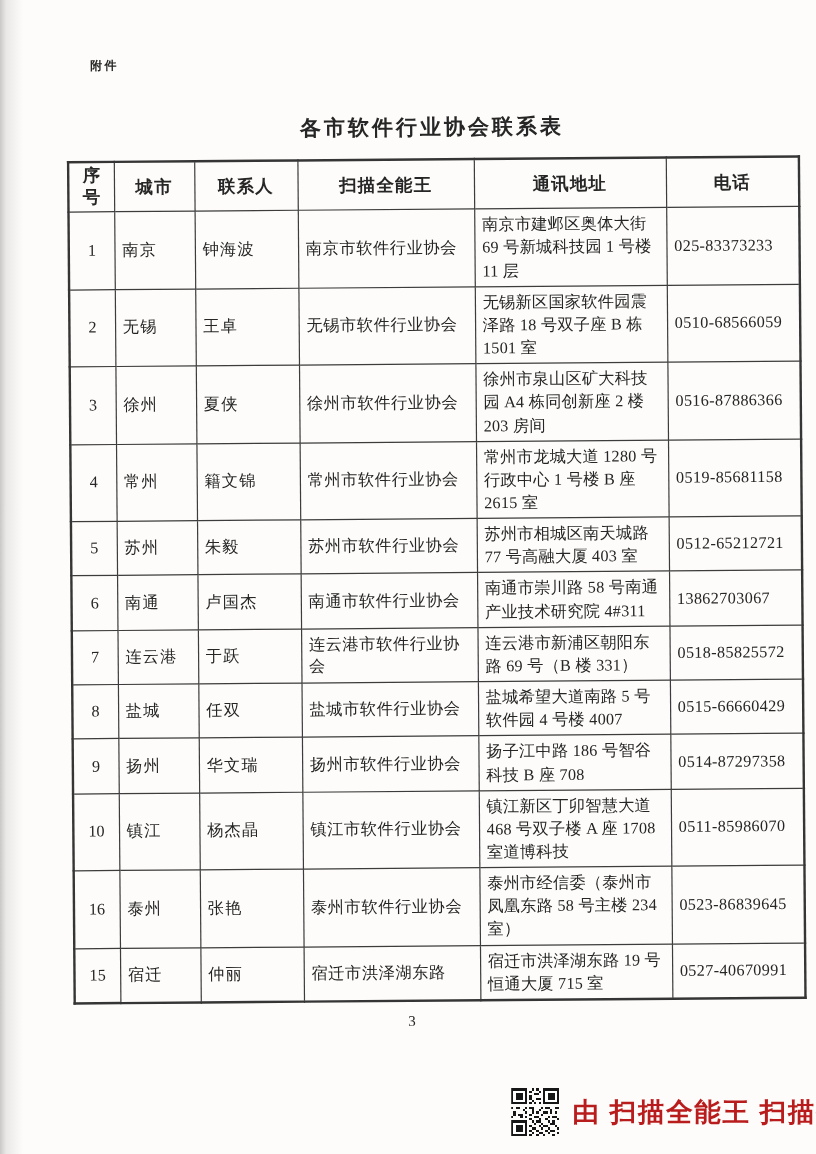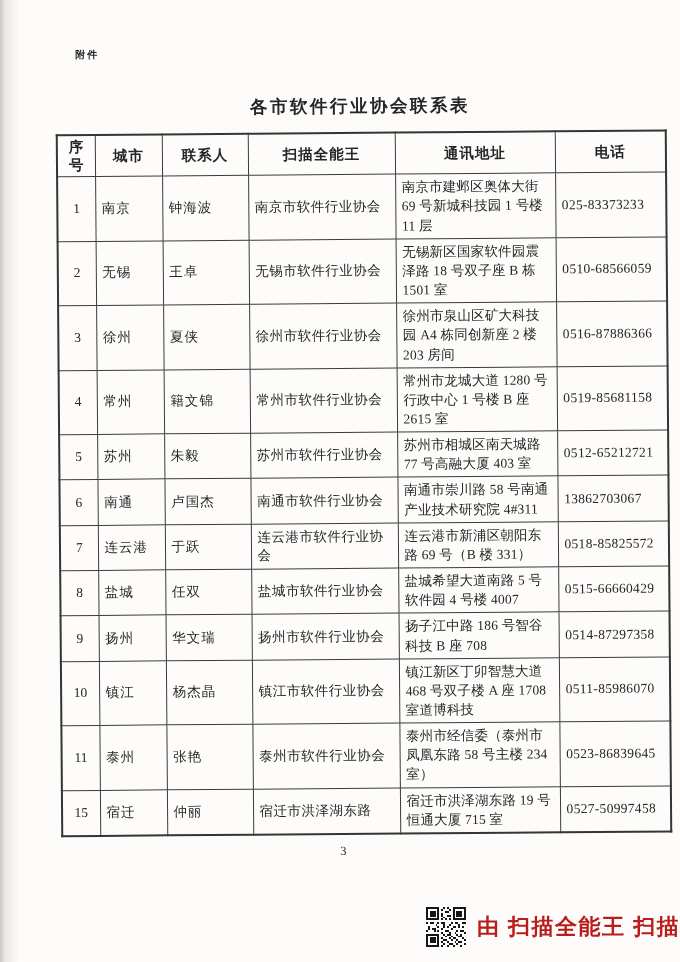--- a/index.html
+++ b/index.html
@@ -175,34 +175,34 @@
           </tr>
           <tr>
             <td class="cell-seq">10</td>
             <td class="cell-city">镇江</td>
             <td class="cell-contact">杨杰晶</td>
             <td class="cell-org">镇江市软件行业协会</td>
             <td class="cell-address">镇江新区丁卯智慧大道 468 号双子楼 A 座 1708 室道博科技</td>
             <td class="cell-phone">0511-85986070</td>
           </tr>
           <tr>
-            <td class="cell-seq">11</td>
+            <td class="cell-seq">16</td>
             <td class="cell-city">泰州</td>
             <td class="cell-contact">张艳</td>
             <td class="cell-org">泰州市软件行业协会</td>
             <td class="cell-address">泰州市经信委（泰州市凤凰东路 58 号主楼 234 室）</td>
             <td class="cell-phone">0523-86839645</td>
           </tr>
           <tr>
             <td class="cell-seq">15</td>
             <td class="cell-city">宿迁</td>
             <td class="cell-contact">仲丽</td>
             <td class="cell-org">宿迁市洪泽湖东路</td>
             <td class="cell-address">宿迁市洪泽湖东路 19 号恒通大厦 715 室</td>
-            <td class="cell-phone">0527-50997458</td>
+            <td class="cell-phone">0527-40670991</td>
           </tr>
         </tbody>
     </table>
   </div>
 
   <div class="page-number">3</div>
 
 </div>
 
 <div class="scanner-footer">

